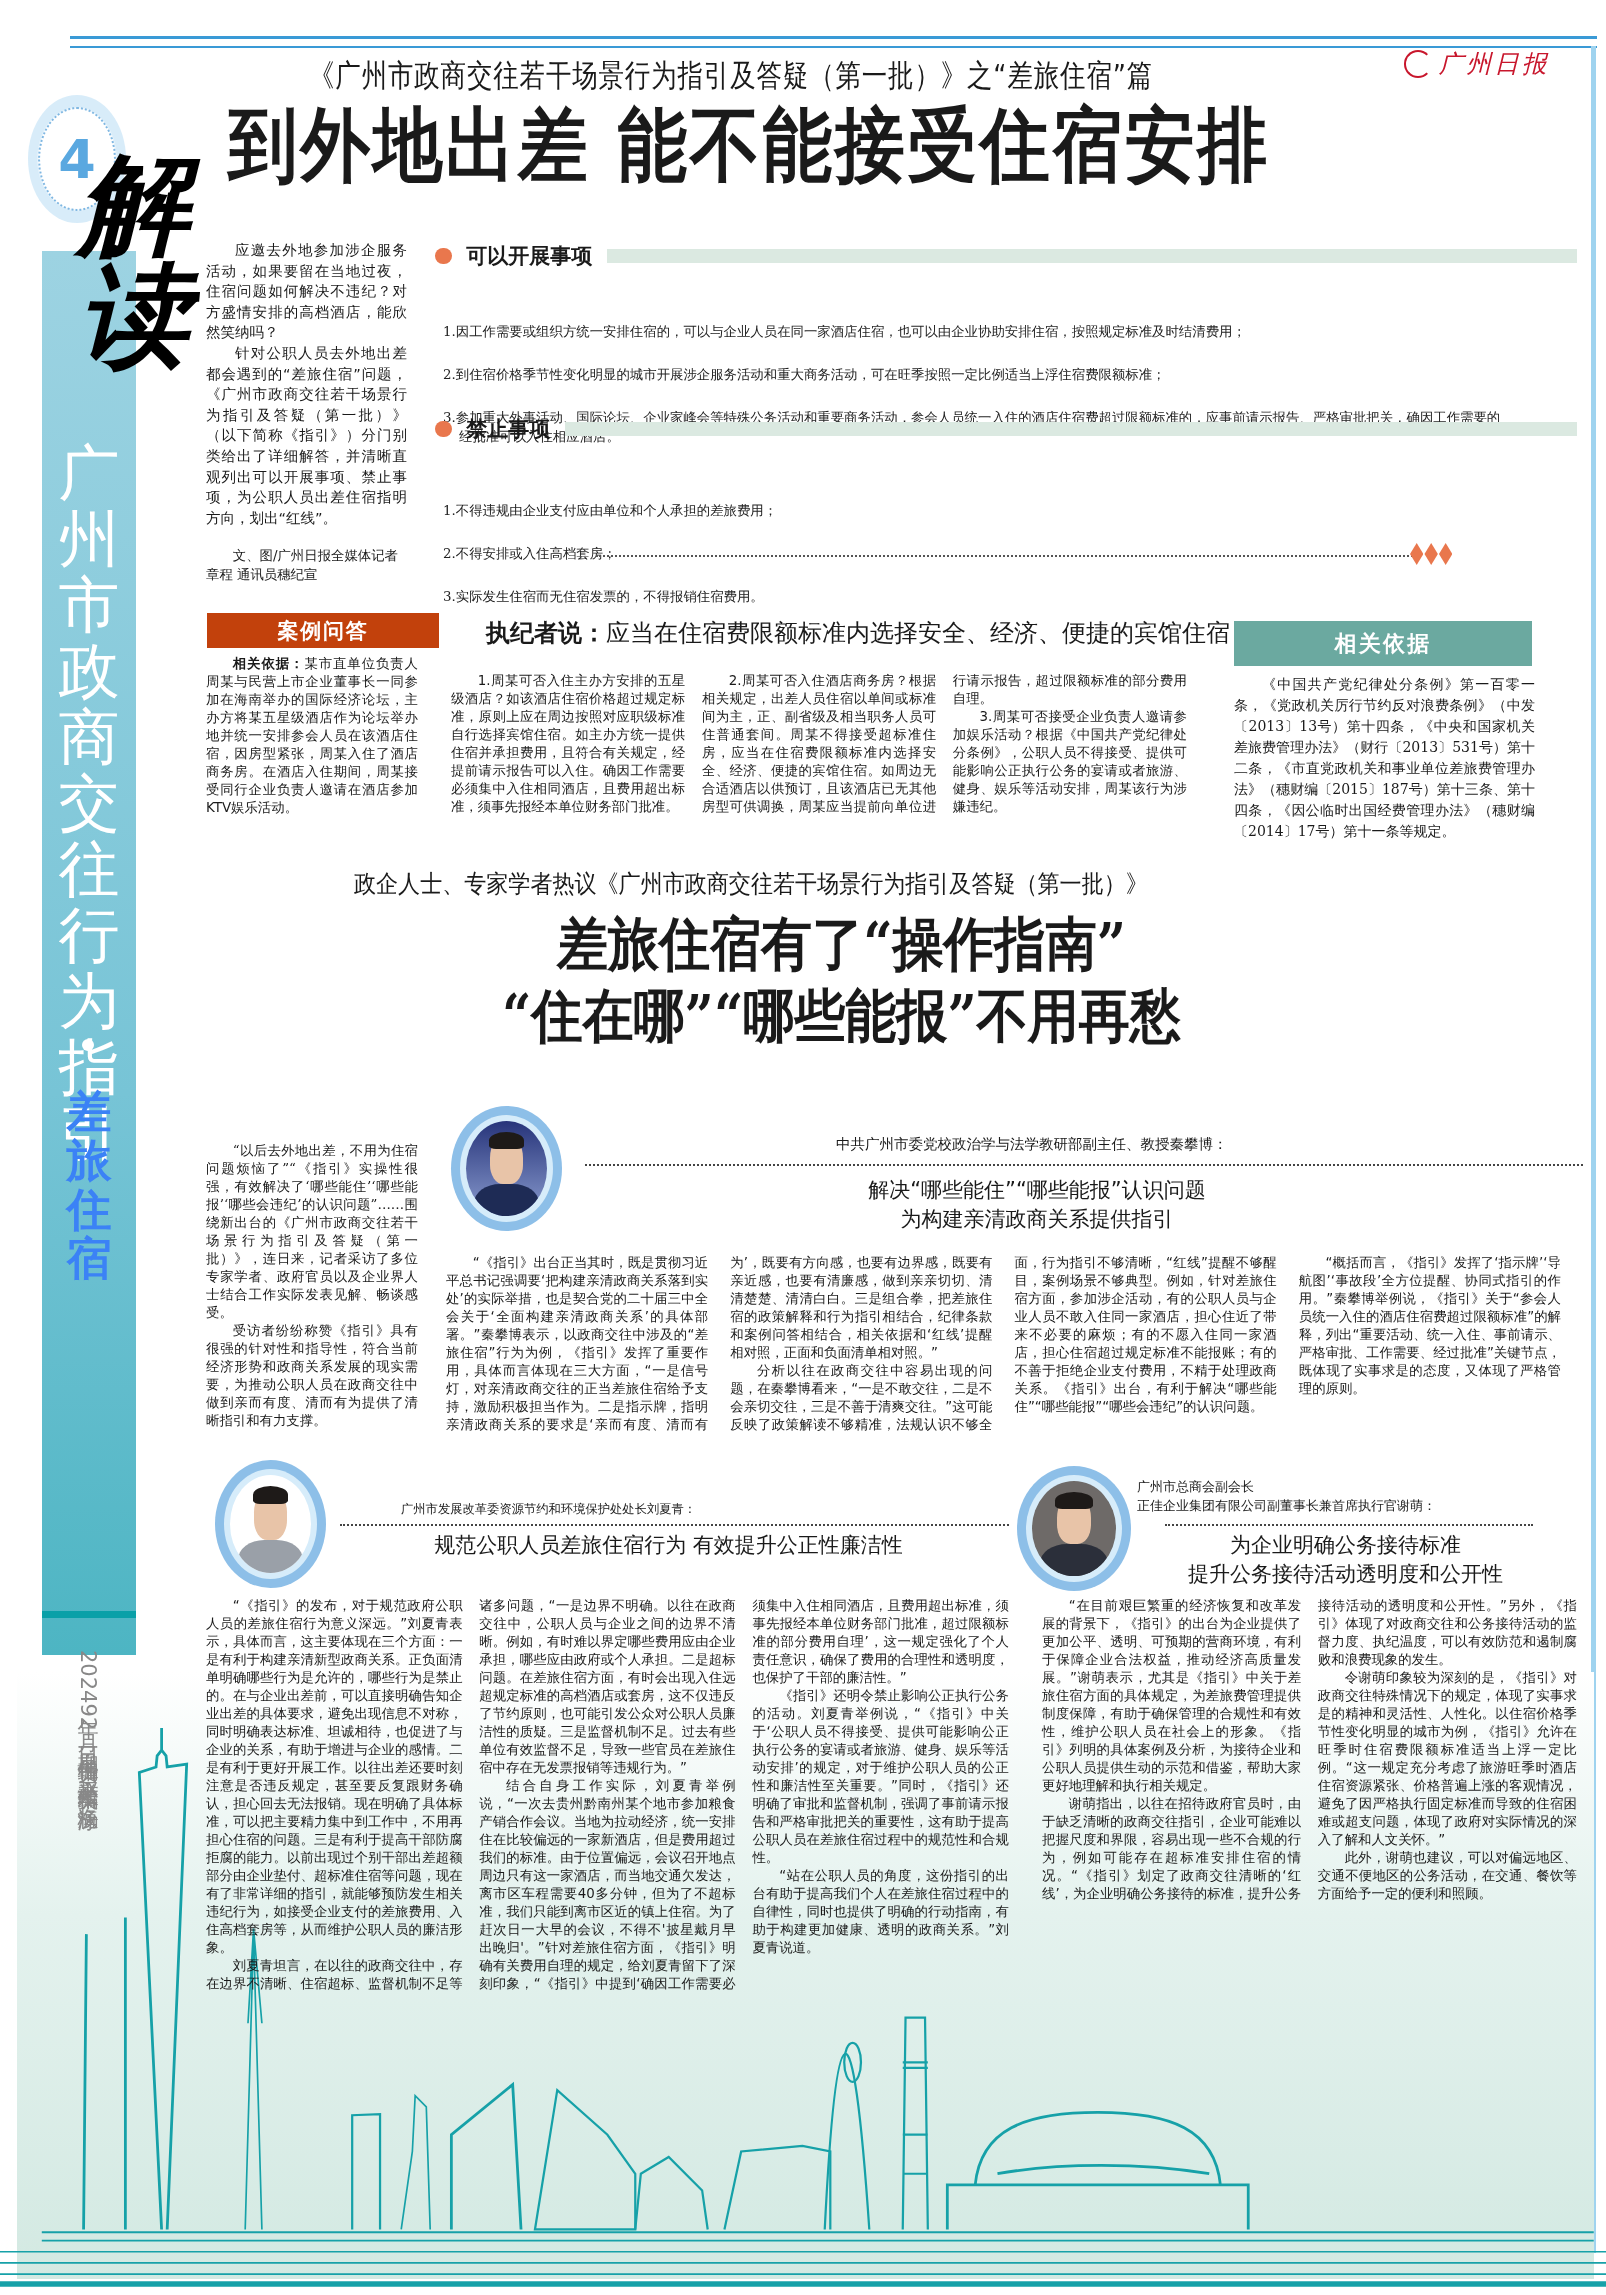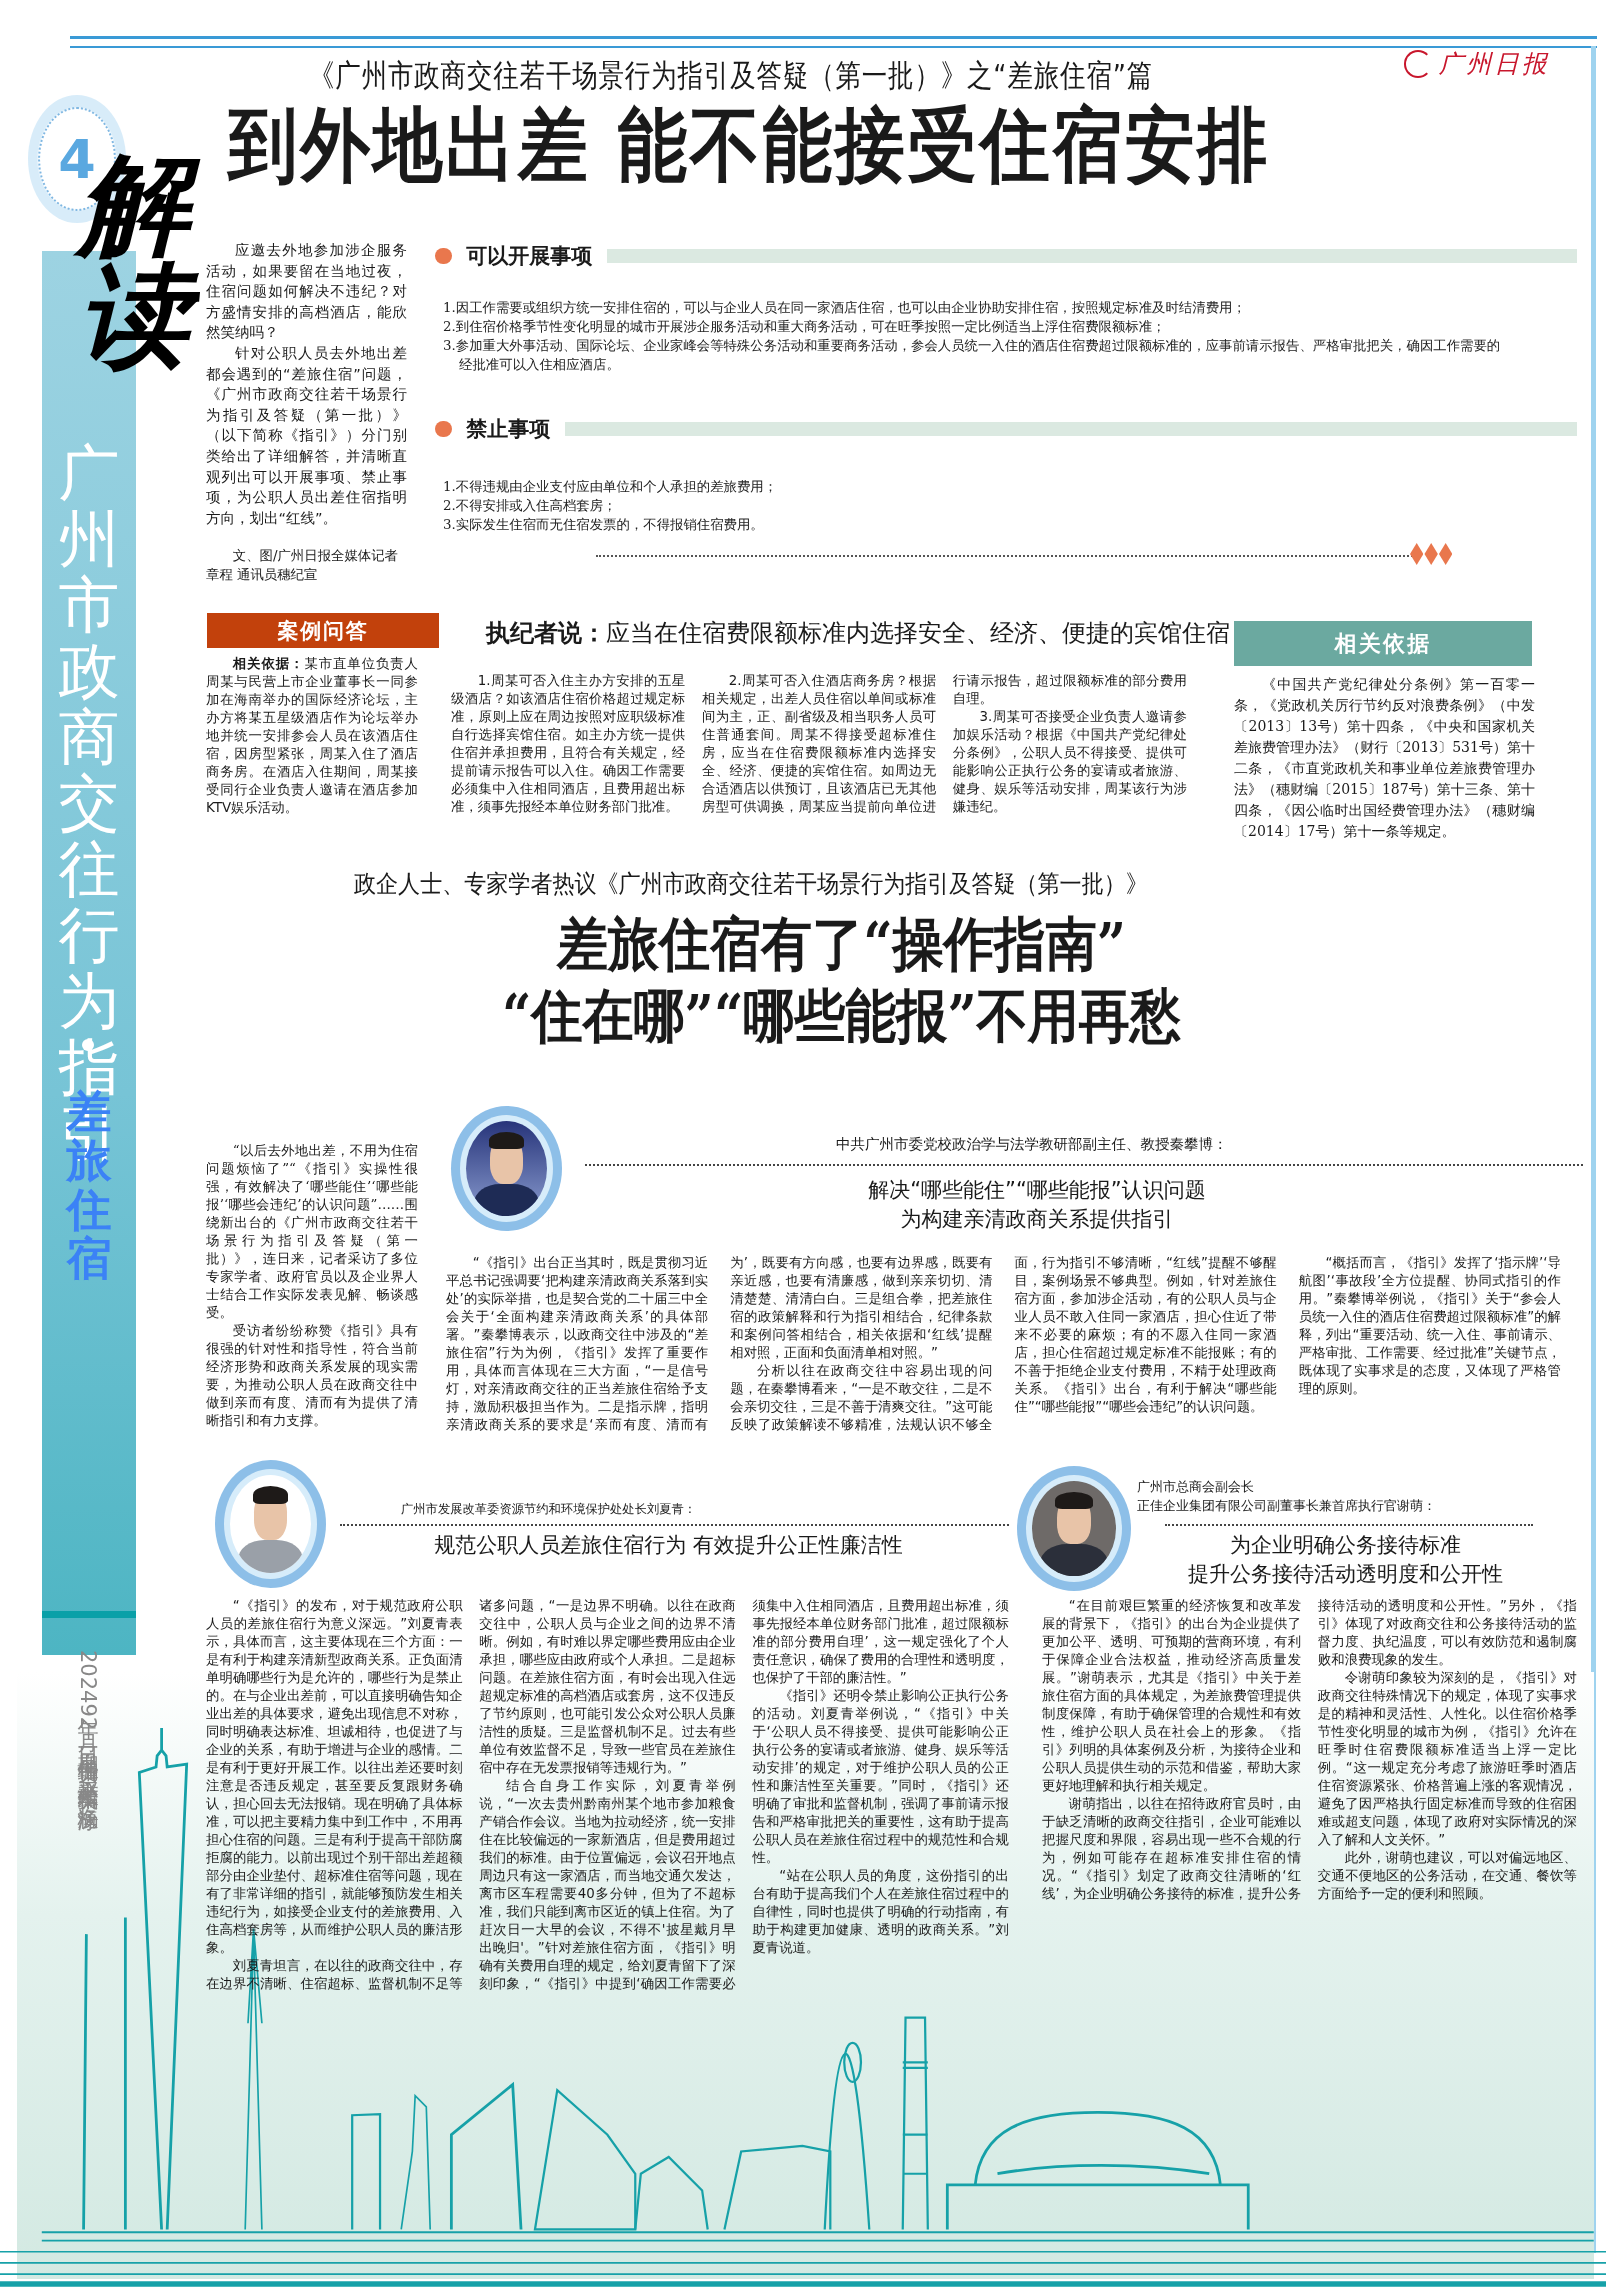--- a/index.html
+++ b/index.html
@@ -49,21 +49,21 @@
   
   .sec-head { display:flex; align-items:center; gap: 14.5px; }
   .sec-dot { width: 16.7px; height: 16.7px; border-radius: 50%; background: #e9774d; }
   .sec-title { font-family: "DejaVu Sans", sans-serif; font-weight: bold; font-size: 21px; }
   .sec-bar { height: 13.4px; background: #dbe9e1; flex: 1; }
   .sec-allow { left: 435px; top: 242px; width: 1142px; }
   .sec-forbid { left: 435px; top: 415px; width: 1142px; }
   .list { font-family: "DejaVu Serif", serif; font-size: 13.4px; line-height: 19px; color: #222; }
   .list-allow { left: 443px; top: 298px; width: 1059px; }
   .list-forbid { left: 443px; top: 477px; width: 1059px; }
-  .list .item { text-indent: -1.2em; padding-left: 1.2em; }
+  .list .item { text-indent: -1.2em; padding-left: 1.2em; margin-top: 24px; }
 
   .dot-rule { left: 596px; top: 555px; width: 825px; height: 0; border-top: 2.2px dotted #555; }
   .diamonds { left: 1410px; top: 543px; display:flex; gap: 1.1px; }
   .diamond { width: 13.4px; height: 22px; background: #e9774d; clip-path: polygon(50% 0, 100% 50%, 50% 100%, 0 50%); }
 
   
   .case-tag { left: 207px; top: 613px; width: 232px; height: 35px; background: #c2410c; display:flex; align-items:center; justify-content:center; font-family: "DejaVu Sans", sans-serif; font-weight: bold; font-size: 21px; color: #ffffff; letter-spacing: 1.7px; }
   .case-basic { left: 206px; top: 655px; width: 212px; font-family: "DejaVu Sans", sans-serif; font-size: 13.4px; line-height: 18px; text-align: justify; }
   .case-basic b { font-weight: bold; }
   .case-basic p { text-indent: 2em; }

